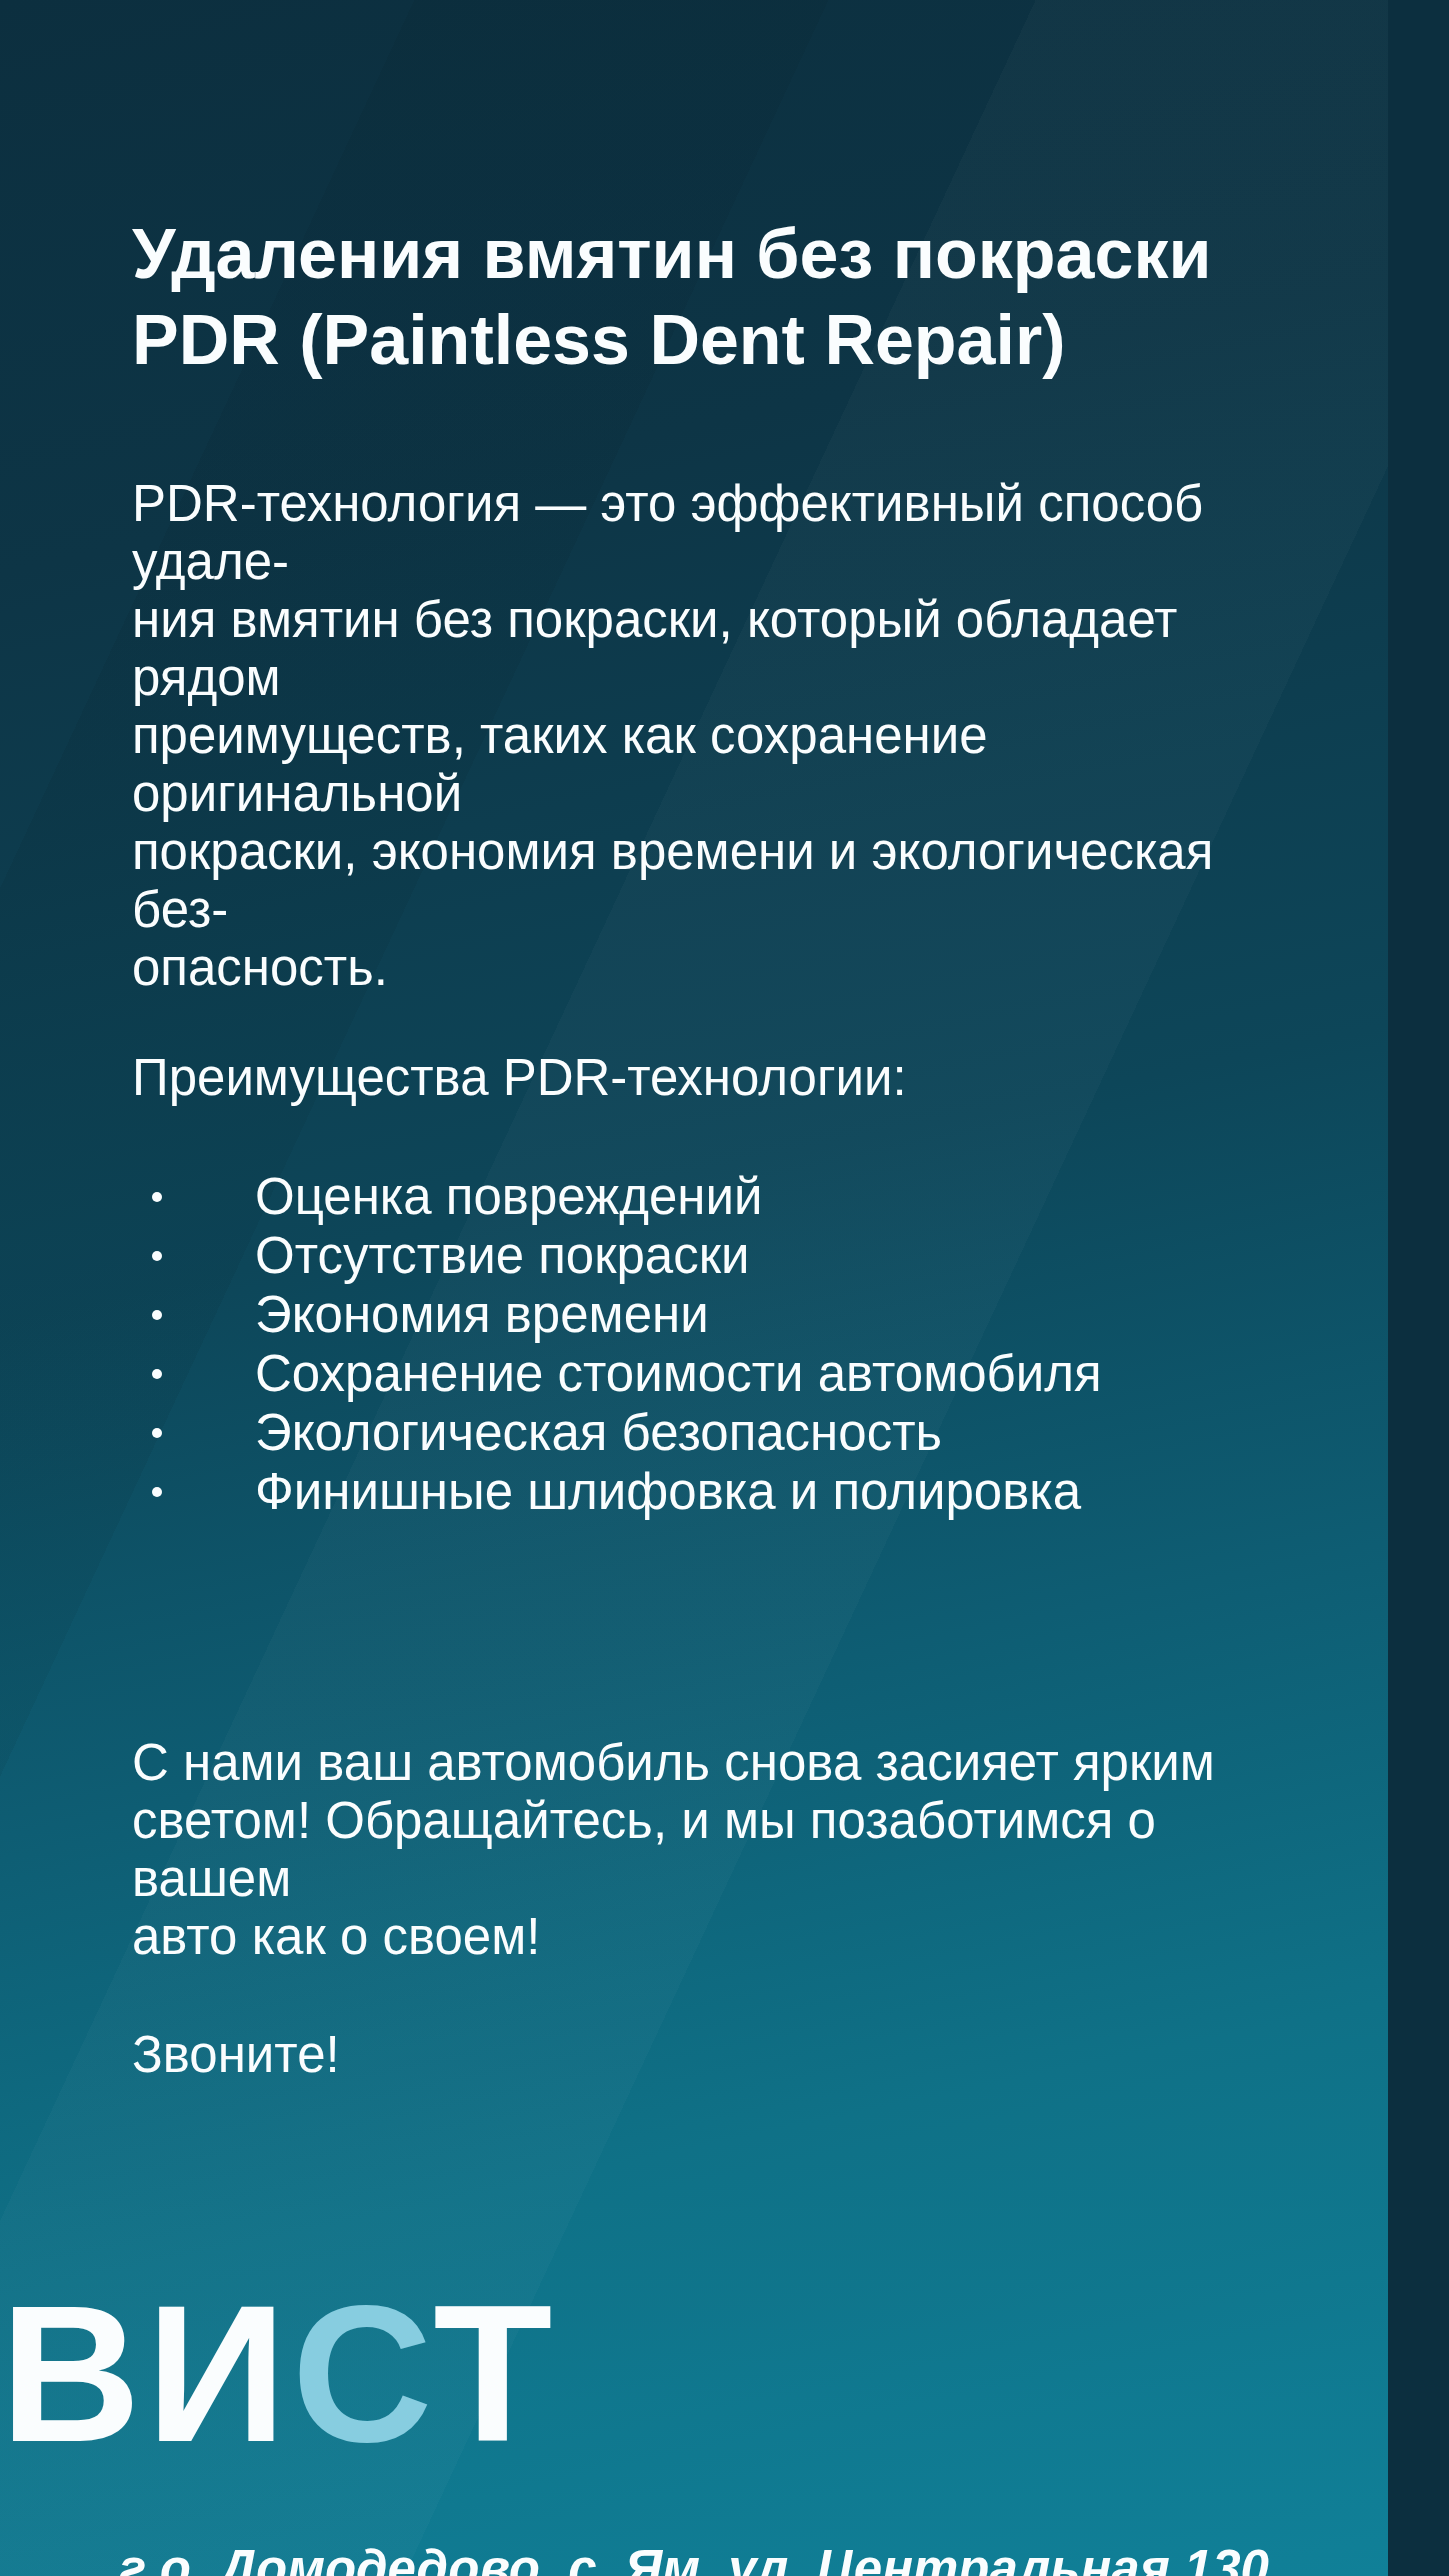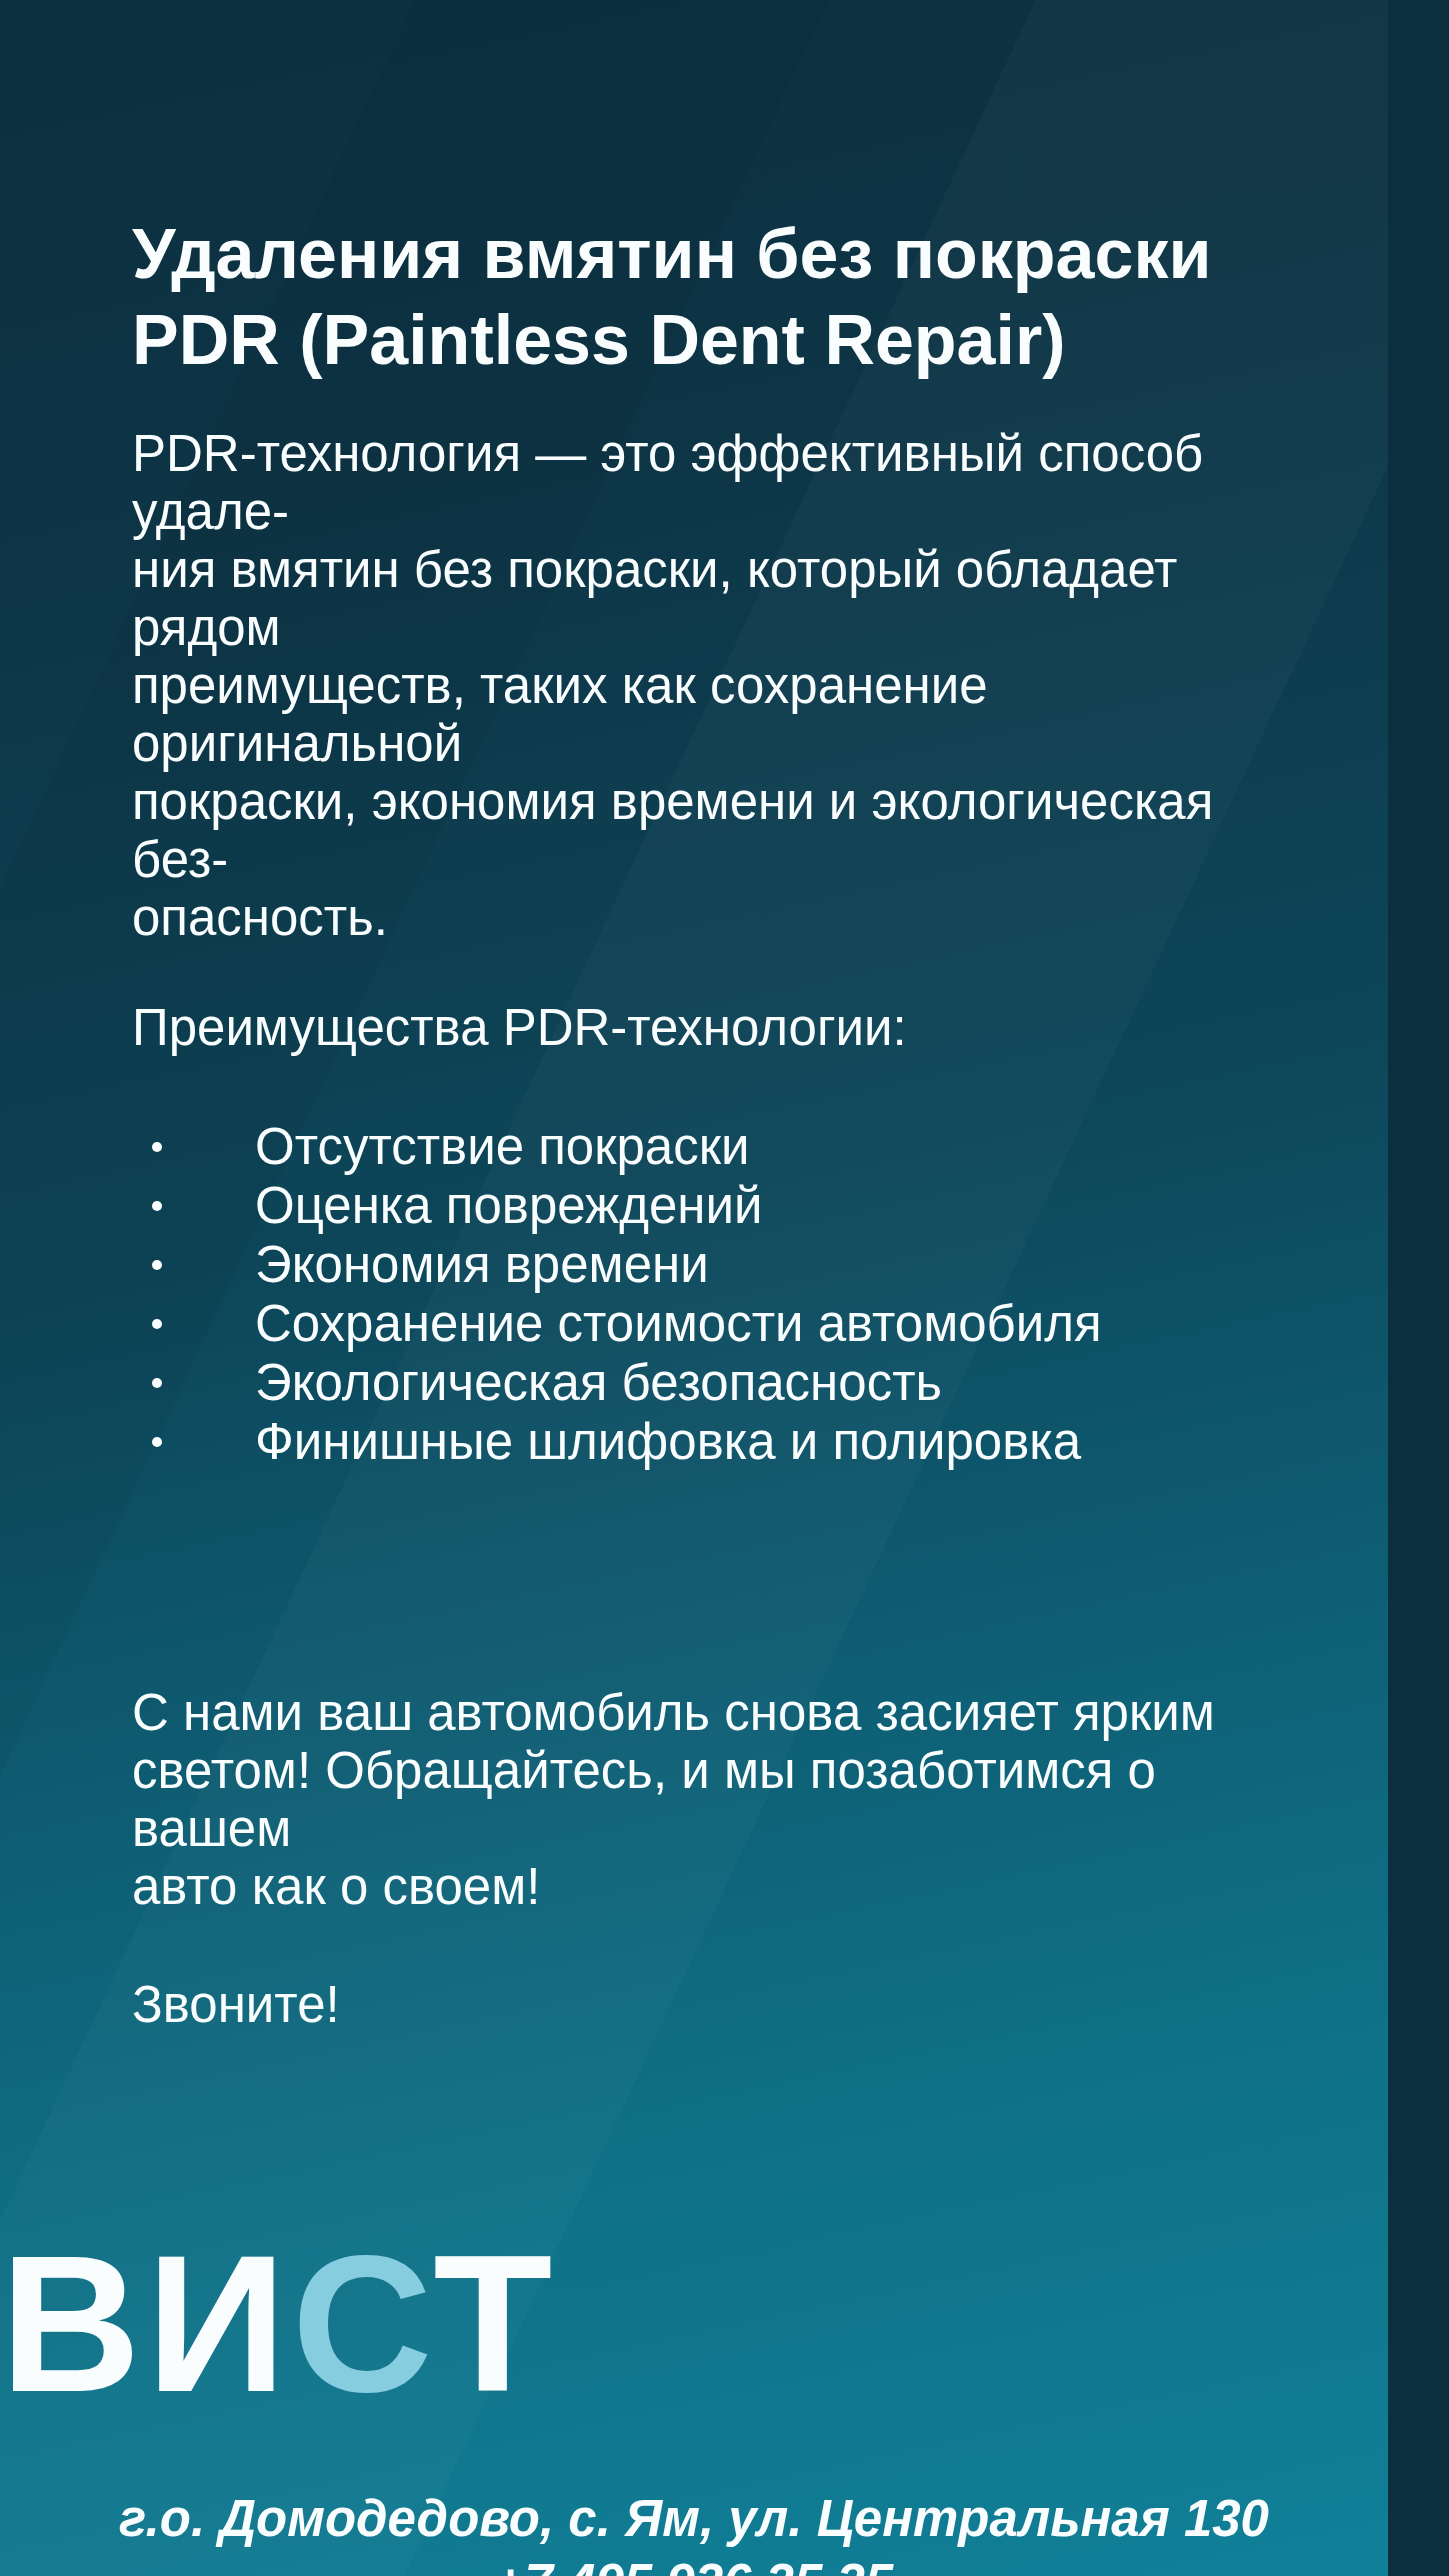--- a/index.html
+++ b/index.html
@@ -43,21 +43,21 @@
     font-size: 70px;
     line-height: 86px;
     font-weight: 700;
     letter-spacing: 0;
   }
   .body-text {
     font-size: 51px;
     line-height: 58px;
     font-weight: 400;
   }
-  .intro { margin-top: 42px; }
+  .intro { margin-top: 92px; }
   .benefits-heading {
     margin-top: 52px;
     font-size: 51px;
     line-height: 58px;
     font-weight: 400;
   }
   ul.benefits {
     list-style: none;
     margin: 60px 0 0 0;
     padding: 0;
@@ -123,25 +123,25 @@
         <div class="body-line">преимуществ, таких как сохранение оригинальной</div>
         <div class="body-line">покраски, экономия времени и экологическая без-</div>
         <div class="body-line">опасность.</div>
       </div>
 
     <div class="benefits-heading">Преимущества PDR-технологии:</div>
 
     <ul class="benefits">
         <li>
         <span class="dot"></span>
-        <span class="benefit-text">Отсутствие покраски</span>
+        <span class="benefit-text">Оценка повреждений</span>
       </li>
         <li>
         <span class="dot"></span>
-        <span class="benefit-text">Оценка повреждений</span>
+        <span class="benefit-text">Отсутствие покраски</span>
       </li>
         <li>
         <span class="dot"></span>
         <span class="benefit-text">Экономия времени</span>
       </li>
         <li>
         <span class="dot"></span>
         <span class="benefit-text">Сохранение стоимости автомобиля</span>
       </li>
         <li>

